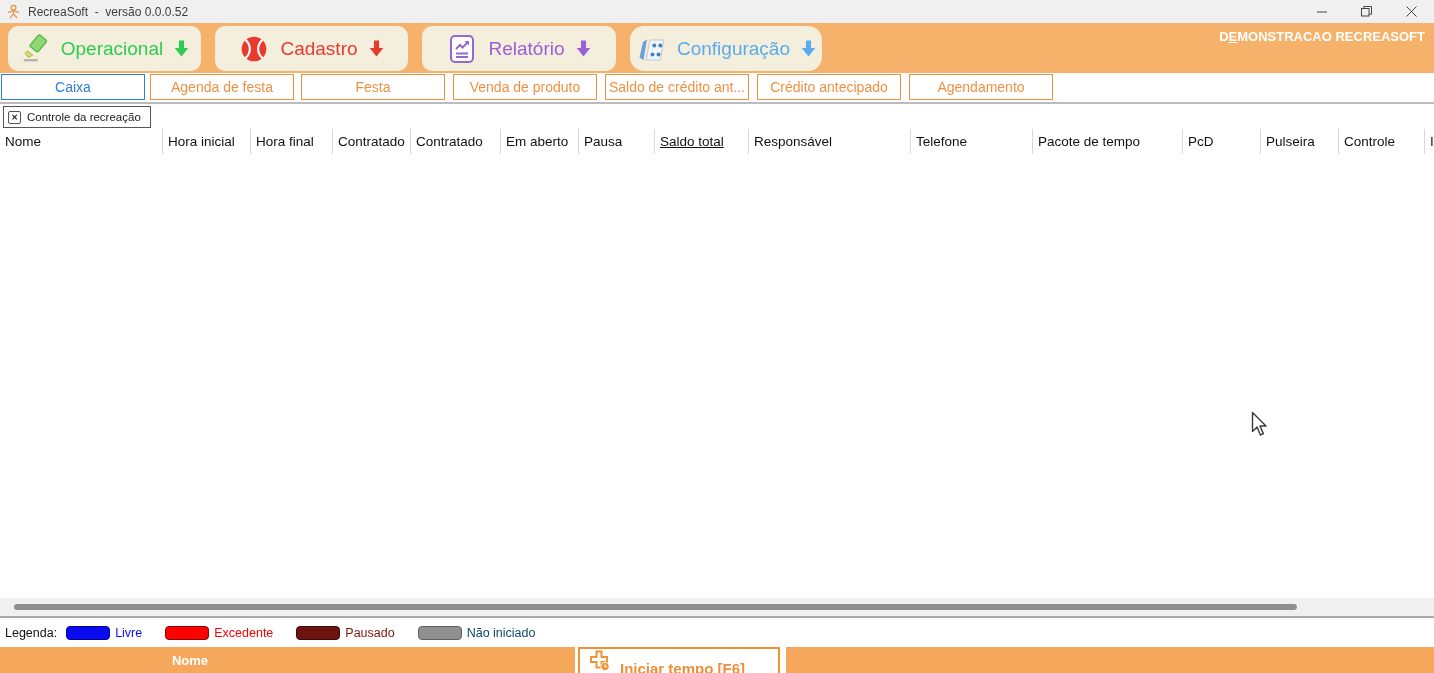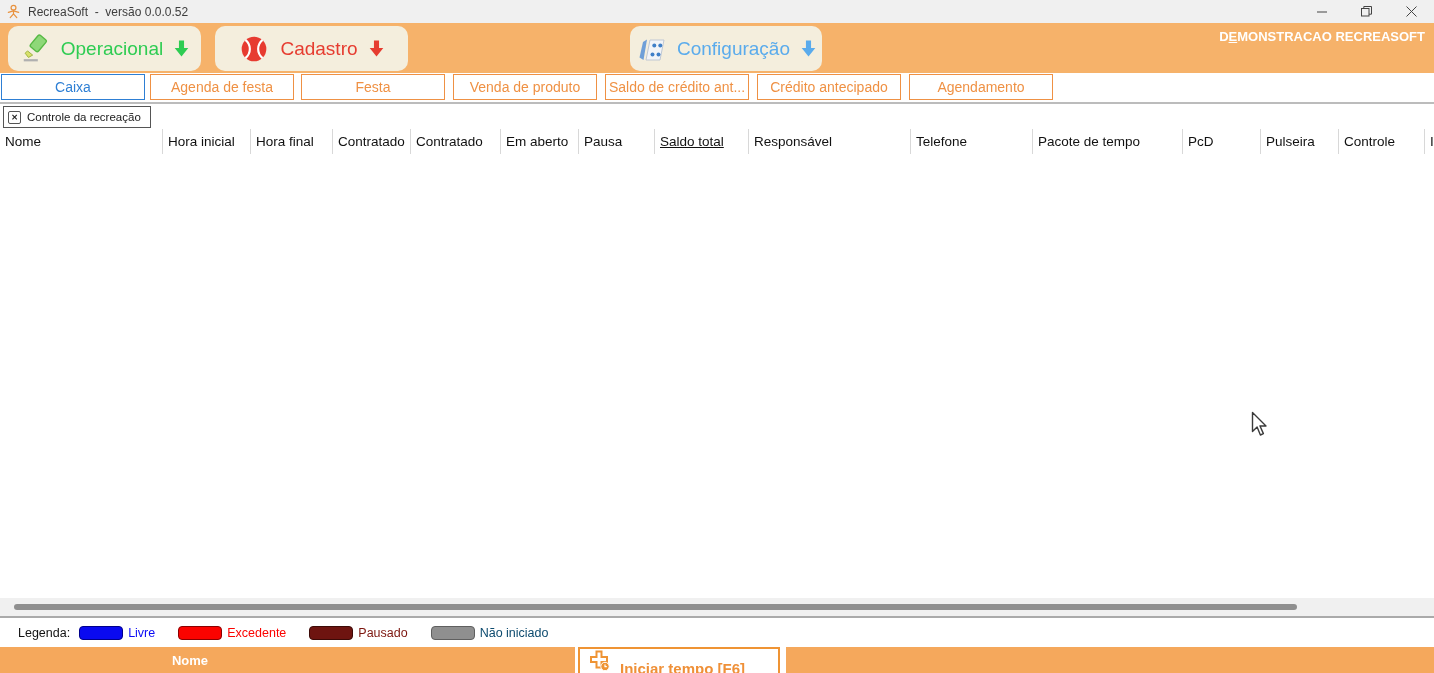--- a/index.html
+++ b/index.html
@@ -14,21 +14,21 @@
   .win-controls { position:absolute; right:0; top:0; height:23px; display:flex; }
   .win-btn { width:45px; height:23px; display:flex; align-items:center; justify-content:center; cursor:default; }
 
   
   .topbar { position:absolute; top:23px; left:0; width:100%; height:50px; background:var(--topbar-orange,#f6b26a); }
   .menu-btn { position:absolute; top:3px; height:45px; background:#f4eedd; border-radius:10px;
               display:flex; align-items:center; justify-content:center; gap:11px; cursor:pointer; }
   #menu-operacional { left:8px;   width:193px; }
   #menu-cadastro    { left:215px; width:193px; }
   #menu-relatorio   { left:422px; width:194px; }
-  #menu-configuracao{ left:630px; width:192px; }
+  #menu-configuracao{ left:630px; width:192px;border-radius:14px; }
   .menu-icon { display:flex; align-items:center; }
   .menu-label { font-size:19px; color:var(--mc,#333); }
   .menu-arrow { color:var(--mc,#333); display:flex; align-items:center; }
   .company { position:absolute; right:9px; top:4px; text-align:right; color:#fff; font-weight:bold;
              font-size:13px; line-height:20px; }
   .company .u { text-decoration:underline; }
 
   
   .tabrow { position:absolute; top:73px; left:0; width:100%; height:29px; background:#fff; }
   .tab { position:absolute; top:1px; width:144px; height:26px; background:#fff;
@@ -51,21 +51,21 @@
   .gridcol { flex:none; height:25px; line-height:25px; font-size:13.5px; color:#111;
              padding-left:5px; border-right:1px solid #d8d8d8; white-space:nowrap; overflow:hidden; }
   .gridbody { position:absolute; top:154px; left:0; width:100%; height:444px; background:#fff; }
 
   
   .hscroll { position:absolute; top:598px; left:0; width:100%; height:18px; background:#f0f0f0; }
   .hscroll-thumb { position:absolute; top:6px; left:14px; width:1283px; height:6px; background:#8f8f8f; border-radius:3px; }
 
   
   .legendbar { position:absolute; top:616px; left:0; width:100%; height:31px; background:#fff;
-               border-top:2px solid #aaa; display:flex; align-items:center; padding-left:18px; }
+               border-top:2px solid #aaa; display:flex; align-items:center; padding-left:5px; }
   .legend-label { font-size:12.5px; color:#111; }
   .legend-item { display:flex; align-items:center; margin-left:23px; }
   .legend-item:first-of-type { margin-left:9px; }
   .legend-box { width:44px; height:14px; border-radius:4px; margin-right:5px; }
   .legend-box.pattern { background-image:
       repeating-linear-gradient(90deg, rgba(255,90,64,0.55) 0 1px, transparent 1px 3px),
       repeating-linear-gradient(0deg,  rgba(255,90,64,0.35) 0 1px, transparent 1px 3px); }
   .legend-text { font-size:12.5px; }
 
   
@@ -141,20 +141,36 @@
         </svg>
       </span>
       <span class="menu-label">Operacional</span>
       <span class="menu-arrow">
         <svg width="15" height="17" viewBox="0 0 14 16">
             <path d="M4.6 0.5 h4.8 v7 h4 L7 15.5 L0.6 7.5 h4 Z" fill="currentColor"></path>
           </svg>
       </span>
     </div>
 
+    <div class="menu-btn" id="menu-relatorio" style="--mc: #9a5fd6;">
+      <span class="menu-icon">
+        <svg width="30" height="30" viewBox="0 0 30 30" fill="none">
+          <rect x="4" y="2" width="22" height="26" rx="4" stroke="#9468cf" stroke-width="2" fill="#fff"></rect>
+          <path d="M9 15 L13 11 L15.5 13.5 L20.5 8.5" stroke="#9468cf" stroke-width="2"></path>
+          <polygon points="17.5,7 22,7 22,11.5" fill="#9468cf"></polygon>
+          <path d="M9 19.5 H21 M9 23 H21" stroke="#9468cf" stroke-width="1.8"></path>
+        </svg>
+      </span>
+      <span class="menu-label">Relatório</span>
+      <span class="menu-arrow">
+        <svg width="15" height="17" viewBox="0 0 14 16">
+            <path d="M4.6 0.5 h4.8 v7 h4 L7 15.5 L0.6 7.5 h4 Z" fill="currentColor"></path>
+          </svg>
+      </span>
+    </div>
 
     <div class="menu-btn" id="menu-configuracao" style="--mc: #5aabec;">
       <span class="menu-icon">
         <svg width="30" height="30" viewBox="0 0 30 30">
           <polygon points="7,8 11,5.5 7.5,26 3.5,23.5" fill="#6f9fd8"></polygon>
           <polygon points="14,6 28,6 24,26 10,26" fill="#f2f4f8" stroke="#c0c8d4" stroke-width="1"></polygon>
           <circle cx="18.3" cy="11.5" r="2" fill="#3f7fc8"></circle>
           <circle cx="24.3" cy="11.5" r="2" fill="#3f7fc8"></circle>
           <circle cx="16.5" cy="20.5" r="2" fill="#3f7fc8"></circle>
           <circle cx="22.5" cy="20.5" r="2" fill="#3f7fc8"></circle>

